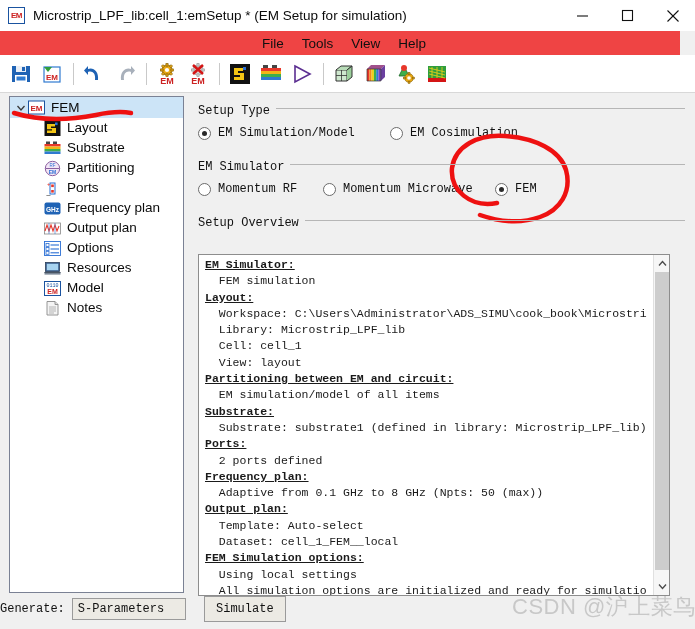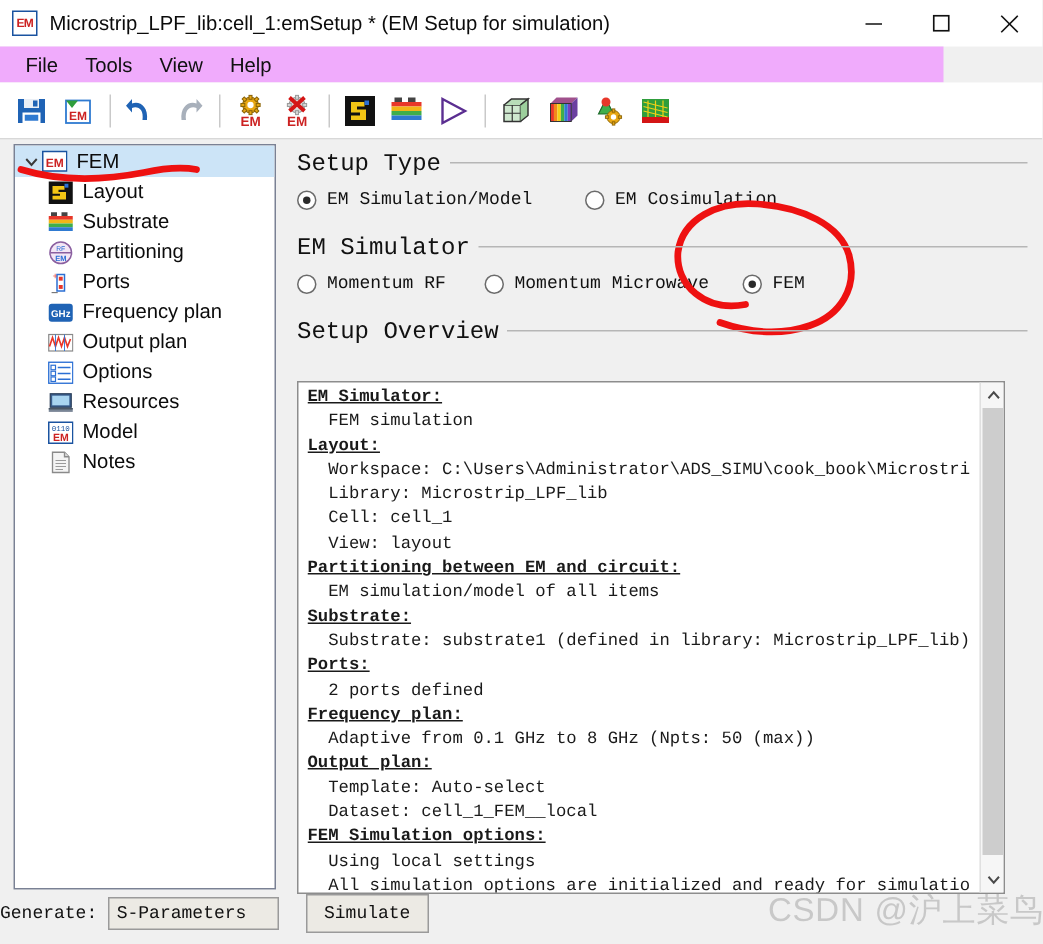--- a/index.html
+++ b/index.html
@@ -36,22 +36,22 @@
   }
   .win-buttons { position: absolute; right: 0; top: 0; height: 31px; display: flex; }
   .win-btn {
     width: 45px; height: 31px; display: flex; align-items: center; justify-content: center;
     color: #000; font-size: 13px;
   }
   .win-btn svg { display: block; }
 
   
   .menubar {
-    position: absolute; left: 0; top: 31px; width: 629px; height: 24px;
-    background: #f0abfc; display: flex; align-items: center; padding-left: 8px;
+    position: absolute; left: 0; top: 31px; width: 680px; height: 24px;
+    background: #ef4444; display: flex; align-items: center; padding-left: 8px; justify-content: center;
   }
   .menu-item {
     font-size: 13.5px; color: #101010; padding: 2px 9px;
     font-family: "Liberation Sans", sans-serif;
   }
 
   
   .toolbar {
     position: absolute; left: 0; top: 55px; width: 695px; height: 38px;
     background: #ffffff; display: flex; align-items: center; padding-left: 6px;
@@ -70,42 +70,42 @@
     position: absolute; left: 9px; top: 96px; width: 175px; height: 497px;
     background: #ffffff; border: 1px solid #7a8194;
     overflow: hidden;
   }
   .tree-row {
     display: flex; align-items: center; height: 20px; padding-left: 4px;
     font-size: 13.5px; color: #0b0b0b; white-space: nowrap;
     font-family: "Liberation Sans", sans-serif;
   }
   .tree-row.root { background: #cce4f7; height: 21px; }
-  .tree-row.child { padding-left: 22px; }
+  .tree-row.child { padding-left: 34px; }
   .twisty {
     width: 14px; height: 14px; display: flex; align-items: center; justify-content: center;
     color: #3a3a3a; font-size: 10px; flex: 0 0 14px;
   }
   .tree-icon {
     width: 17px; height: 17px; margin-right: 6px; flex: 0 0 17px;
     display: block; position: relative;
   }
   .tree-label { line-height: 1; }
 
   
   .right-pane {
     position: absolute; left: 198px; top: 100px; width: 487px; height: 485px;
   }
   .group {
     position: relative; margin-bottom: 2px;
   }
   .group-title {
     position: relative; display: inline-block;
     font-family: "Liberation Mono", monospace;
-    font-size: 16px; color: #111; background: #f0f0f0;
+    font-size: 12px; color: #111; background: #f0f0f0;
     padding-right: 6px; z-index: 2;
   }
   .group-line {
     position: absolute; left: 0; right: 0; top: 8px; height: 1px; background: #b6b6b6; z-index: 1;
   }
   .radio-row { display: flex; align-items: center; margin-top: 8px; }
   .radio-opt { display: flex; align-items: center; }
   .radio {
     width: 13px; height: 13px; border-radius: 50%;
     border: 1px solid #6b6b6b; background: #ffffff; margin-right: 7px;

